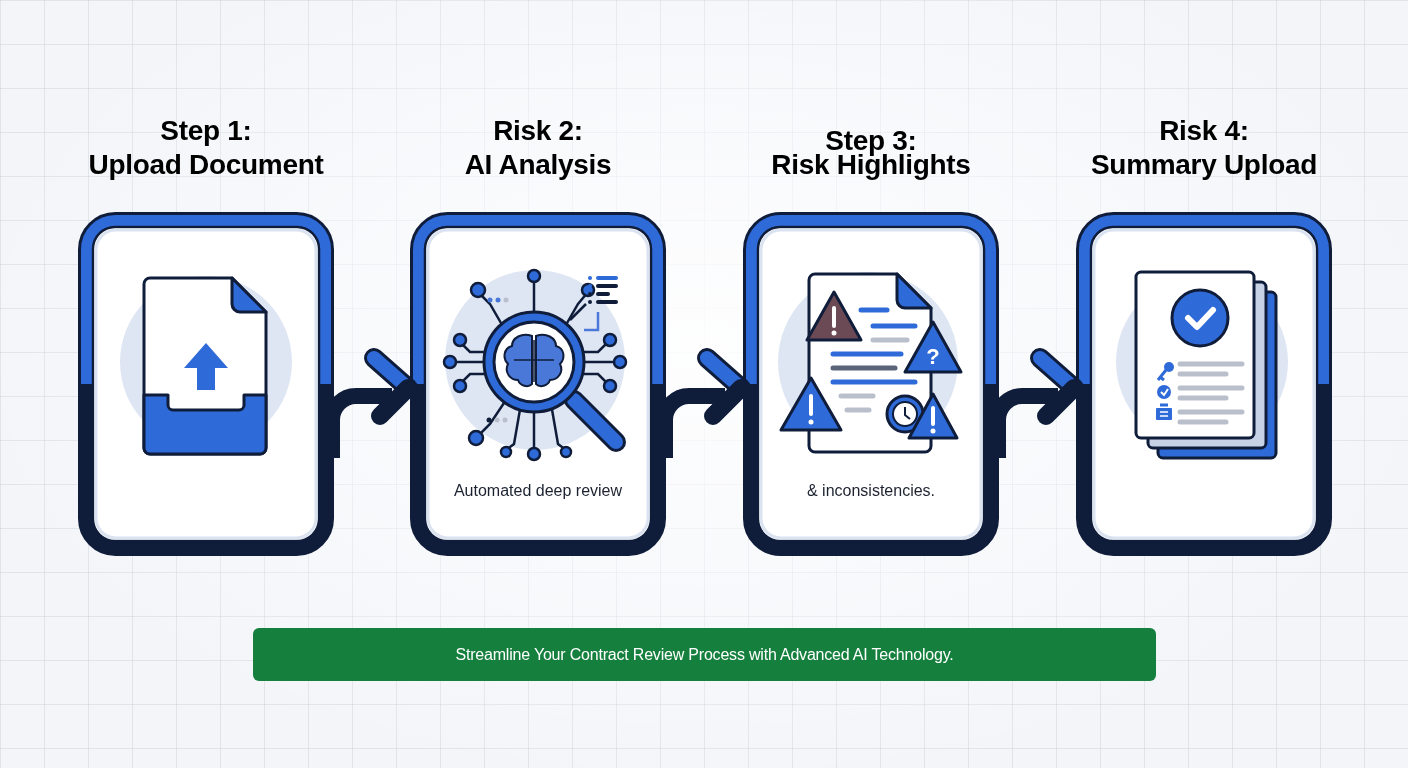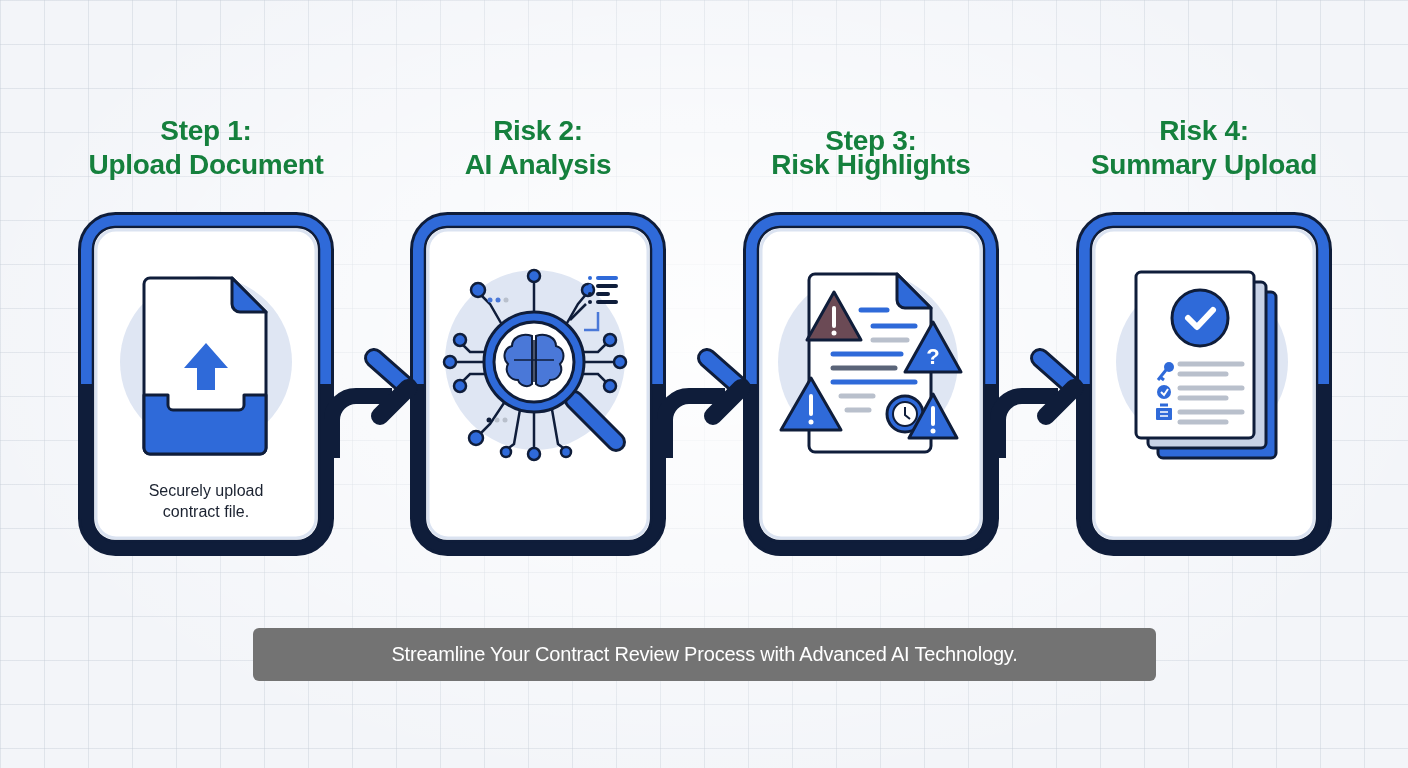--- a/index.html
+++ b/index.html
@@ -6,29 +6,29 @@
   body{width:1408px;height:768px;overflow:hidden;position:relative;
     background:#f3f5f9;font-family:"Liberation Sans",sans-serif;}
   .grid{position:absolute;inset:0;
     background-image:
       linear-gradient(to right, rgba(200,206,216,0.45) 1px, transparent 1px),
       linear-gradient(to bottom, rgba(200,206,216,0.45) 1px, transparent 1px);
     background-size:44px 44px;}
   .glow{position:absolute;inset:0;
     background:radial-gradient(ellipse at 50% 45%, rgba(255,255,255,0.9) 0%, rgba(255,255,255,0.4) 45%, rgba(255,255,255,0) 75%);}
   .step{position:absolute;top:0;width:256px;}
-  .title{position:absolute;left:-40px;width:336px;text-align:center;color:#15803d;
+  .title{position:absolute;left:-40px;width:336px;text-align:center;color:#000000;
     font-weight:bold;font-size:28px;line-height:34px;letter-spacing:-0.3px;}
   .card{position:absolute;top:212px;left:0;width:256px;height:344px;}
   .card svg.frame{position:absolute;left:0;top:0;}
   .desc{position:absolute;top:480px;left:0;width:256px;text-align:center;
     font-size:16px;line-height:21px;color:#1b2230;}
   .icon{position:absolute;left:0;top:0;}
   .tagline{position:absolute;left:253px;top:628px;width:903px;height:53px;
-    background:#737373;border-radius:6px;color:#ffffff;font-size:20px;
+    background:#15803d;border-radius:6px;color:#ffffff;font-size:16px;
     line-height:53px;text-align:center;letter-spacing:-0.2px;}
   .connector{position:absolute;}
 </style>
 </head>
 <body>
 
 <div class="grid"></div>
 <div class="glow"></div>
 
 <div class="step" style="left:78px;">
@@ -51,24 +51,20 @@
       <rect x="15" y="15" width="226" height="314" rx="22" fill="#ffffff" stroke="#0f1d3a" stroke-width="2.5"></rect>
       <rect x="18" y="18" width="220" height="308" rx="20" fill="none" stroke="#dbe3f1" stroke-width="3"></rect>
     </svg>
     <svg class="icon" width="256" height="344" viewBox="0 0 256 344">
       <circle cx="128" cy="150" r="86" fill="#dfe6f3"></circle>
       <path d="M72 66 h82 l34 34 v136 a6 6 0 0 1 -6 6 h-110 a6 6 0 0 1 -6 -6 v-164 a6 6 0 0 1 6 -6z" fill="#fff" stroke="#0f1d3a" stroke-width="3"></path>
       <path d="M154 66 v26 a8 8 0 0 0 8 8 h26 z" fill="#2f6ad9" stroke="#0f1d3a" stroke-width="3" stroke-linejoin="round"></path>
       <path d="M66 183 h24 v10 a5 5 0 0 0 5 5 h66 a5 5 0 0 0 5 -5 v-10 h22 v53 a6 6 0 0 1 -6 6 h-110 a6 6 0 0 1 -6 -6z" fill="#2f6ad9" stroke="#0f1d3a" stroke-width="3" stroke-linejoin="round"></path>
       <path d="M128 131 l-22 25 h13 v22 h18 v-22 h13z" fill="#2f6ad9"></path>
     </svg>
-    <div class="desc" style="top:268px;">
-      <div>Securely upload</div>
-      <div>contract file.</div>
-    </div>
   </div>
 </div>
 
 <div class="step" style="left:410px;">
   <div class="title" style="top:114px;">Risk 2:</div>
   <div class="title" style="top:148px;">AI Analysis</div>
   <div class="card">
     <svg class="frame" width="256" height="344" viewBox="0 0 256 344">
       <defs>
           <clipPath id="c2top">
@@ -143,20 +139,21 @@
       <path d="M164 188 L206 230" stroke="#2f6ad9" stroke-width="14" stroke-linecap="round"></path>
       <circle cx="124" cy="150" r="50" fill="#2f6ad9" stroke="#0f1d3a" stroke-width="3"></circle>
       <circle cx="124" cy="150" r="40" fill="#fff" stroke="#0f1d3a" stroke-width="3"></circle>
       <g>
         <path d="M122 124 c-10 -4 -20 2 -20 10 c-8 2 -10 12 -4 18 c-4 8 2 16 10 16 c2 6 10 8 14 4z" fill="#4a78d8" stroke="#0f1d3a" stroke-width="2"></path>
         <path d="M126 124 c10 -4 20 2 20 10 c8 2 10 12 4 18 c4 8 -2 16 -10 16 c-2 6 -10 8 -14 4z" fill="#4a78d8" stroke="#0f1d3a" stroke-width="2"></path>
         <path d="M104 148 H144 M124 128 V170" stroke="#0f1d3a" stroke-width="1.5"></path>
       </g>
     </svg>
     <div class="desc" style="top:268px;">
+      <div>Automated deep review</div>
     </div>
   </div>
 </div>
 
 <div class="step" style="left:743px;">
   <div class="title" style="top:124px;">Step 3:</div>
   <div class="title" style="top:148px;">Risk Highlights</div>
   <div class="card">
     <svg class="frame" width="256" height="344" viewBox="0 0 256 344">
       <defs>
@@ -207,20 +204,21 @@
         <circle cx="162" cy="202" r="12" fill="#fff" stroke="#0f1d3a" stroke-width="2"></circle>
         <path d="M162 195 V203 L167 207" stroke="#0f1d3a" stroke-width="2" fill="none"></path>
       </g>
       <g>
         <path d="M190 182 L214 226 H166z" fill="#2f6ad9" stroke="#0f1d3a" stroke-width="3" stroke-linejoin="round"></path>
         <line x1="190" y1="196" x2="190" y2="212" stroke="#fff" stroke-width="4" stroke-linecap="round"></line>
           <circle cx="190" cy="219" r="2.5" fill="#fff"></circle>
       </g>
     </svg>
     <div class="desc" style="top:268px;">
+      <div>&amp; inconsistencies.</div>
     </div>
   </div>
 </div>
 
 <div class="step" style="left:1076px;">
   <div class="title" style="top:114px;">Risk 4:</div>
   <div class="title" style="top:148px;">Summary Upload</div>
   <div class="card">
     <svg class="frame" width="256" height="344" viewBox="0 0 256 344">
       <defs>

